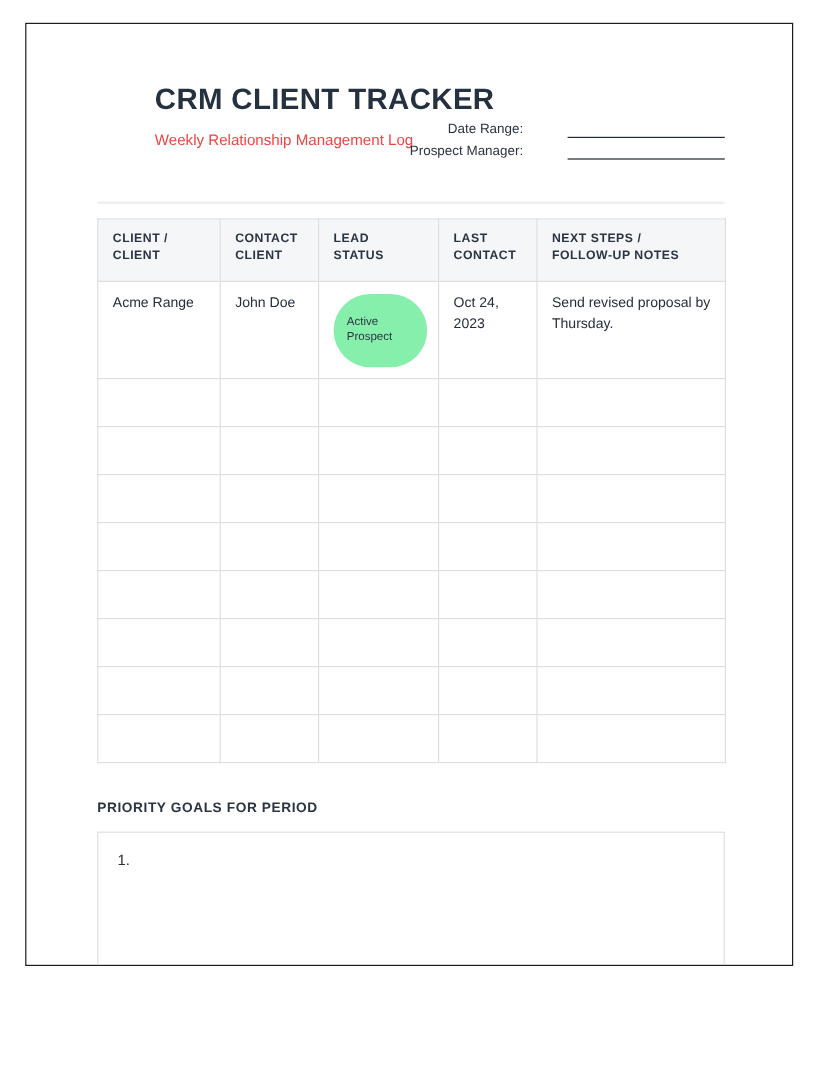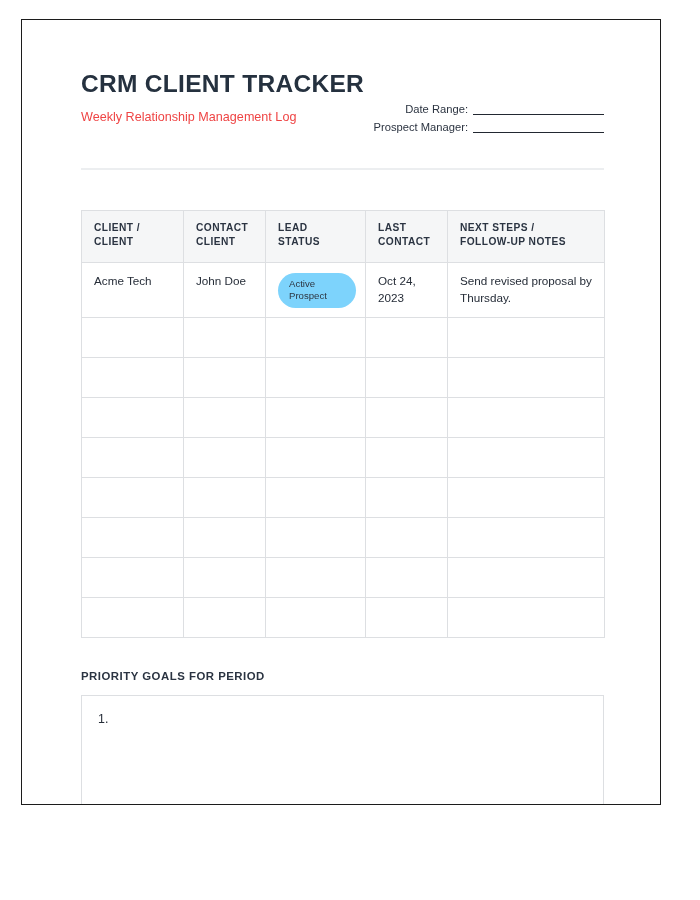--- a/index.html
+++ b/index.html
@@ -31,20 +31,21 @@
     position: absolute;
     left: 59px;
     top: 51px;
     width: 523px;
   }
 
   
   .doc-header {
     position: relative;
     height: 82px;
+    margin-left: 48px;
   }
   .title-block {
     position: absolute;
     left: 0;
     top: 0;
   }
   .doc-title {
     font-size: 24.5px;
     font-weight: bold;
     color: #25313f;
@@ -61,23 +62,24 @@
   }
 
   .meta-block {
     position: absolute;
     right: 0;
     top: 32px;
     width: 300px;
   }
   .meta-row {
     display: flex;
-    align-items: flex-end;
+    align-items: center;
     justify-content: flex-end;
     margin-bottom: 6px;
+    gap: 32px;
   }
   .meta-label {
     font-size: 11.2px;
     color: #2b3340;
     white-space: nowrap;
     padding-right: 5px;
     line-height: 1;
   }
   .meta-line {
     width: 131px;
@@ -87,21 +89,21 @@
 
   .header-divider {
     margin-top: 15px;
     height: 2px;
     background: #eceef0;
     width: 100%;
   }
 
   
   .tracker-table {
-    margin-top: 40px;
+    margin-top: 12px;
     width: 523px;
     border-collapse: collapse;
     table-layout: fixed;
   }
   .tracker-table th,
   .tracker-table td {
     border: 1px solid #dddfe2;
     vertical-align: top;
     padding: 10px 9px 9px 12px;
     box-sizing: border-box;
@@ -128,26 +130,26 @@
   }
 
   .col-client   { width: 102px; }
   .col-contact  { width: 82px;  }
   .col-status   { width: 100px; }
   .col-last     { width: 82px;  }
   .col-next     { width: 157px; }
 
   .status-pill {
     display: inline-block;
-    background: #7dd3fc;
+    background: #86efac;
     color: #2d3642;
     border-radius: 999px;
     font-size: 9.6px;
     line-height: 1.3;
-    padding: 5px 11px;
+    padding: 18px 11px;
     max-width: 100%;
     box-sizing: border-box;
   }
 
   
   .goals-heading {
     margin-top: 32px;
     font-size: 11.4px;
     font-weight: bold;
     letter-spacing: 0.5px;
@@ -219,21 +221,21 @@
             <div>CONTACT</div>
           </th>
           <th>
             <div>NEXT STEPS /</div>
             <div>FOLLOW-UP NOTES</div>
           </th>
         </tr>
       </thead>
       <tbody id="table-body">
           <tr>
-            <td>Acme Tech</td>
+            <td>Acme Range</td>
             <td>John Doe</td>
             <td><span class="status-pill">Active Prospect</span></td>
             <td>Oct 24, 2023</td>
             <td>Send revised proposal by Thursday.</td>
           </tr>
           <tr class="empty-row">
             <td></td>
             <td></td>
             <td></td>
             <td></td>

